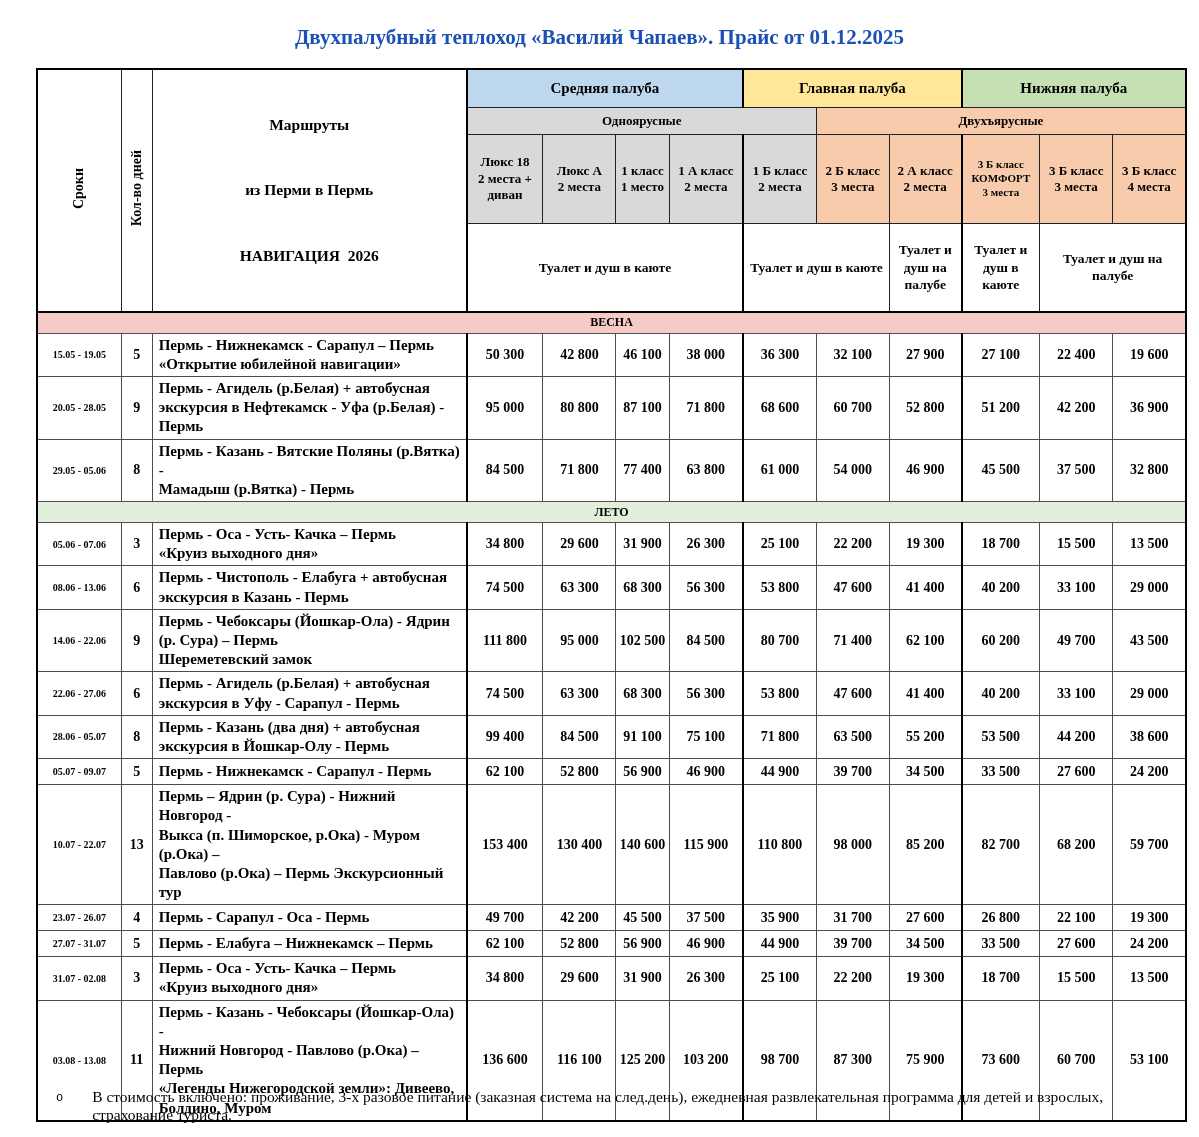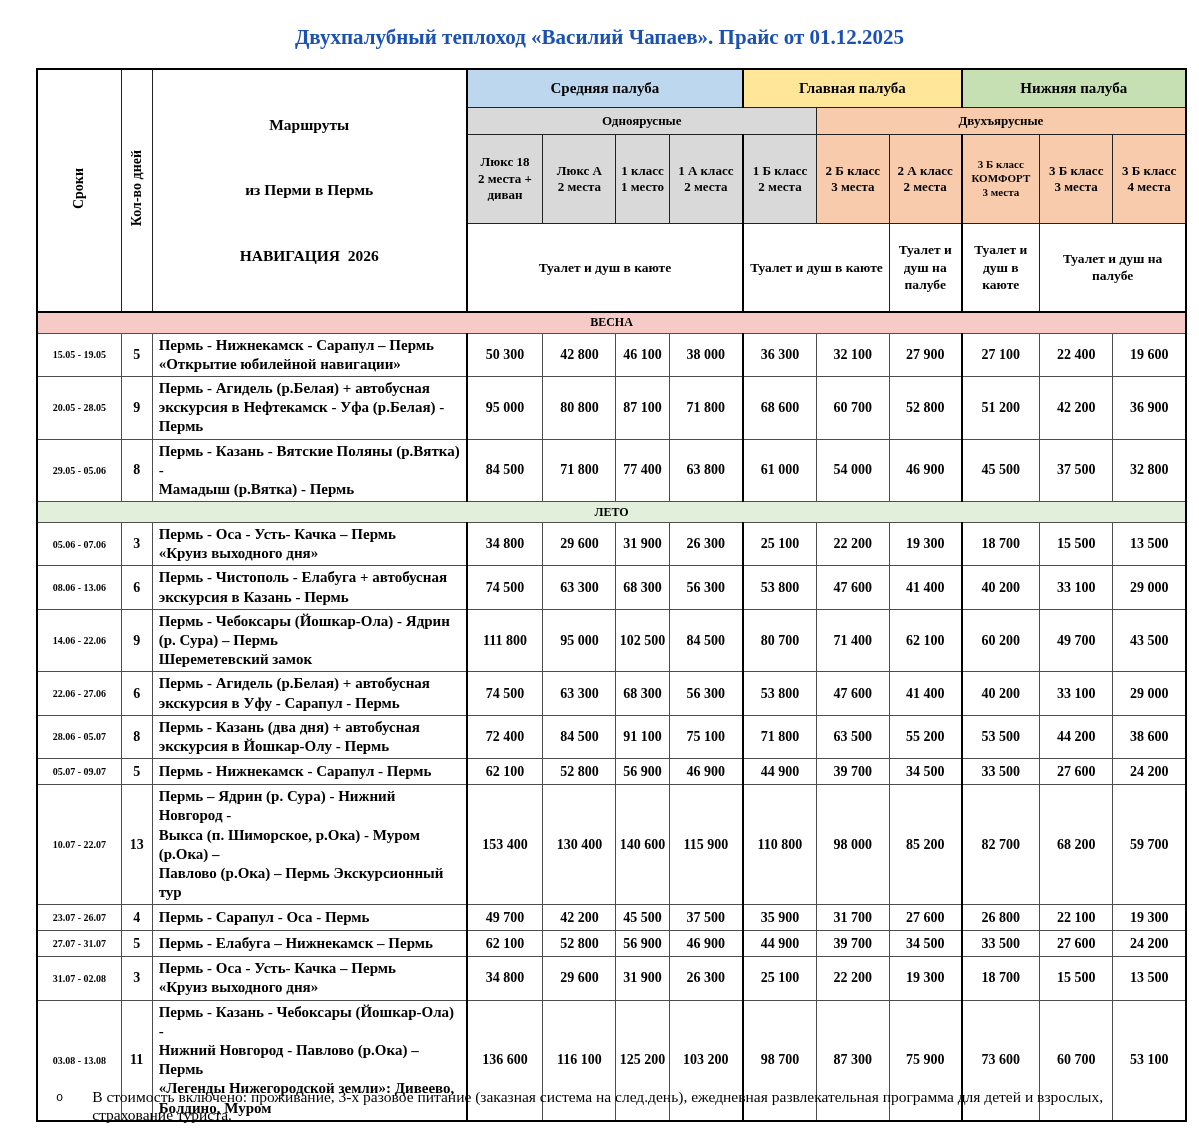--- a/index.html
+++ b/index.html
@@ -239,21 +239,21 @@
         <td class="price">47 600</td>
         <td class="price">41 400</td>
         <td class="price bl2">40 200</td>
         <td class="price">33 100</td>
         <td class="price">29 000</td>
       </tr>
       <tr style="height: 40px;">
         <td class="dates">28.06 - 05.07</td>
         <td class="days">8</td>
         <td class="route"><span>Пермь - Казань (два дня) + автобусная</span><br><span>экскурсия в Йошкар-Олу - Пермь</span></td>
-        <td class="price bl2">72 400</td>
+        <td class="price bl2">99 400</td>
         <td class="price">84 500</td>
         <td class="price">91 100</td>
         <td class="price">75 100</td>
         <td class="price bl2">71 800</td>
         <td class="price">63 500</td>
         <td class="price">55 200</td>
         <td class="price bl2">53 500</td>
         <td class="price">44 200</td>
         <td class="price">38 600</td>
       </tr>

